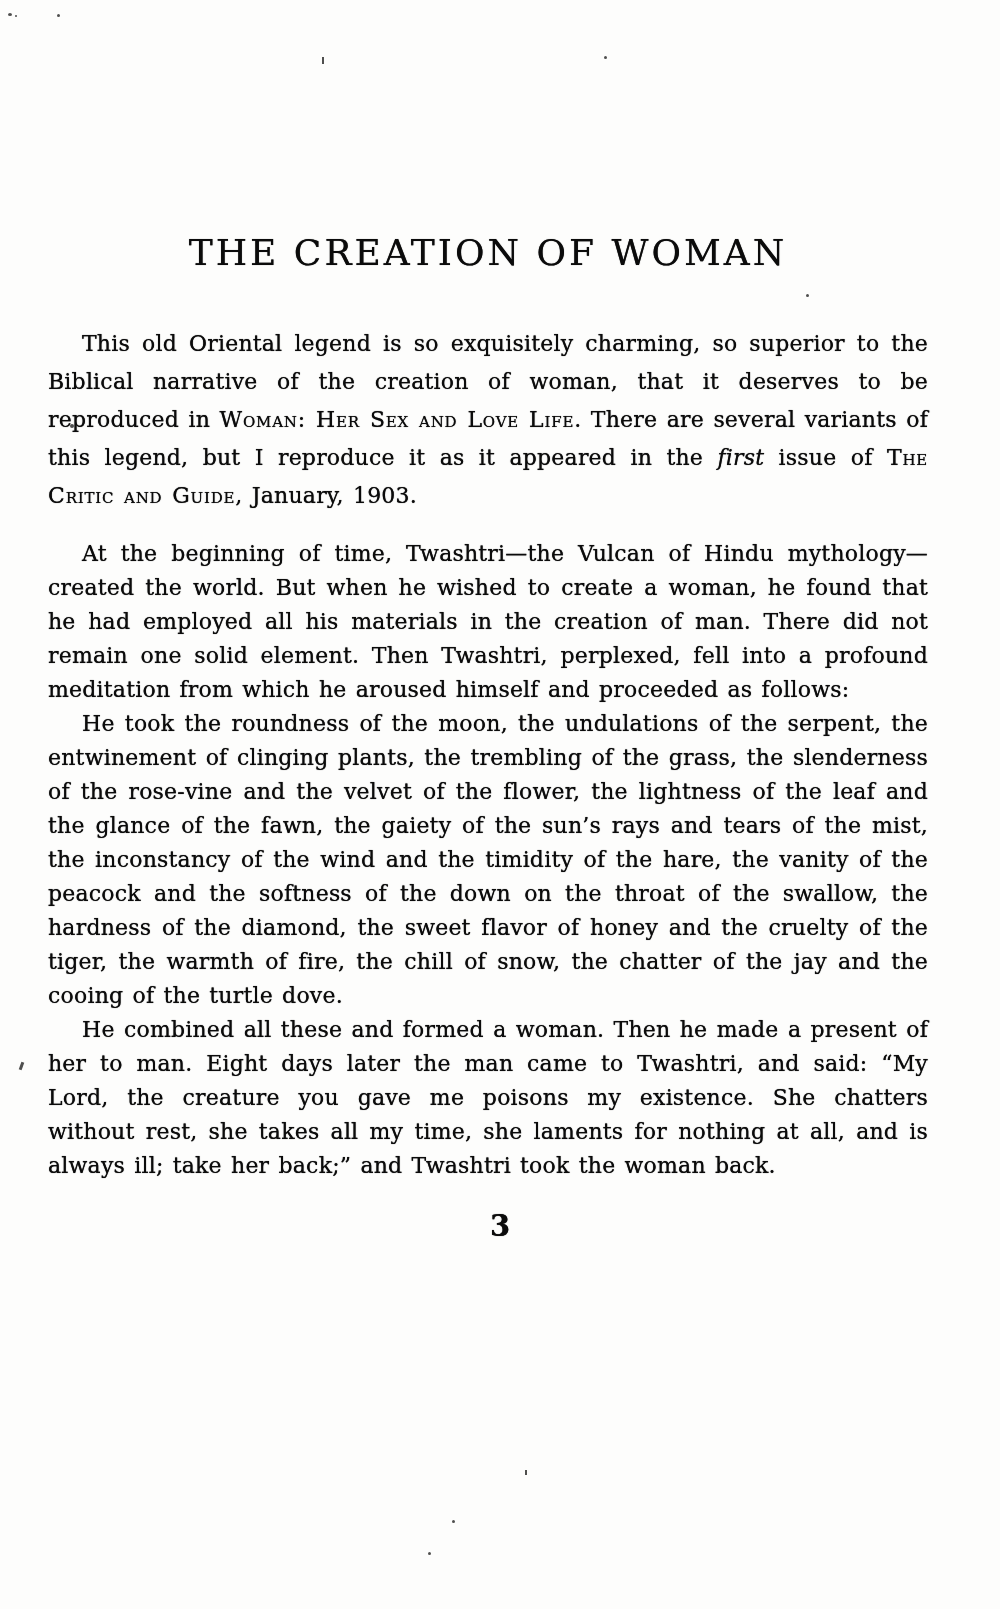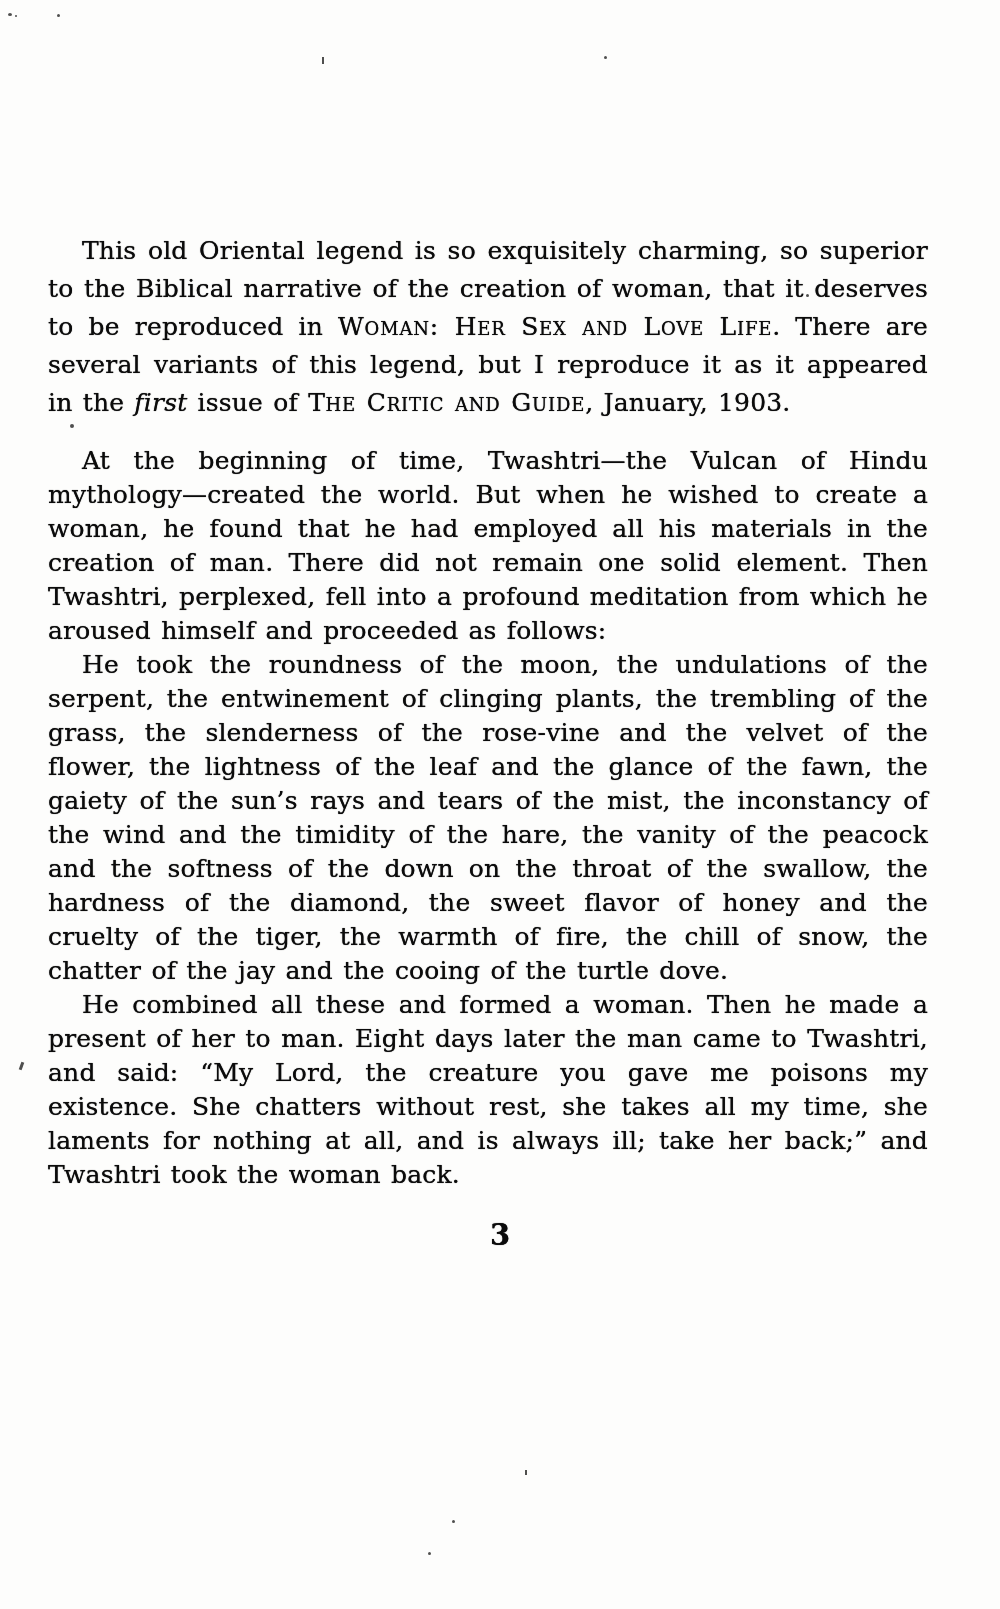--- a/index.html
+++ b/index.html
@@ -29,21 +29,21 @@
     letter-spacing: 3px;
     text-align: center;
     white-space: nowrap;
     text-shadow: 0 0 0.7px rgba(0,0,0,0.85);
   }
   .content {
     width: 880px;
   }
   p.para {
     margin: 0;
-    font-size: 25px;
+    font-size: 22px;
     line-height: 34px;
     text-align: justify;
     text-indent: 34px;
     word-spacing: 2px;
     letter-spacing: 0.2px;
     text-shadow: 0 0 0.8px rgba(0,0,0,0.9);
   }
   p.para.intro {
     line-height: 38px;
     margin-bottom: 22px;
@@ -72,20 +72,21 @@
   }
   .artifact.tick {
     border-radius: 0;
   }
 </style>
 </head>
 <body>
 
 <div class="page">
 
+  <h1 class="title">THE CREATION OF WOMAN</h1>
 
   <div class="content">
     <p class="para intro"><span>This old Oriental legend is so exquisitely charming, so superior to the Biblical narrative of the creation of woman, that it deserves to be reproduced in </span><span class="seg-smallcaps">Woman: Her Sex and Love Life</span><span>.  There are several variants of this legend, but I reproduce it as it appeared in the </span><span class="seg-italic">first</span><span> issue of </span><span class="seg-smallcaps">The Critic and Guide</span><span>, January, 1903.</span></p>
     <p class="para"><span>At the beginning of time, Twashtri—the Vulcan of Hindu mythology—created the world.  But when he wished to create a woman, he found that he had employed all his materials in the creation of man.  There did not remain one solid element.  Then Twashtri, perplexed, fell into a profound meditation from which he aroused himself and proceeded as follows:</span></p>
     <p class="para"><span>He took the roundness of the moon, the undulations of the serpent, the entwinement of clinging plants, the trembling of the grass, the slenderness of the rose-vine and the velvet of the flower, the lightness of the leaf and the glance of the fawn, the gaiety of the sun’s rays and tears of the mist, the inconstancy of the wind and the timidity of the hare, the vanity of the peacock and the softness of the down on the throat of the swallow, the hardness of the diamond, the sweet flavor of honey and the cruelty of the tiger, the warmth of fire, the chill of snow, the chatter of the jay and the cooing of the turtle dove.</span></p>
     <p class="para"><span>He combined all these and formed a woman.  Then he made a present of her to man.  Eight days later the man came to Twashtri, and said:  “My Lord, the creature you gave me poisons my existence.  She chatters without rest, she takes all my time, she laments for nothing at all, and is always ill; take her back;” and Twashtri took the woman back.</span></p>
   </div>
 
   <div class="page-number">3</div>
 </div>

